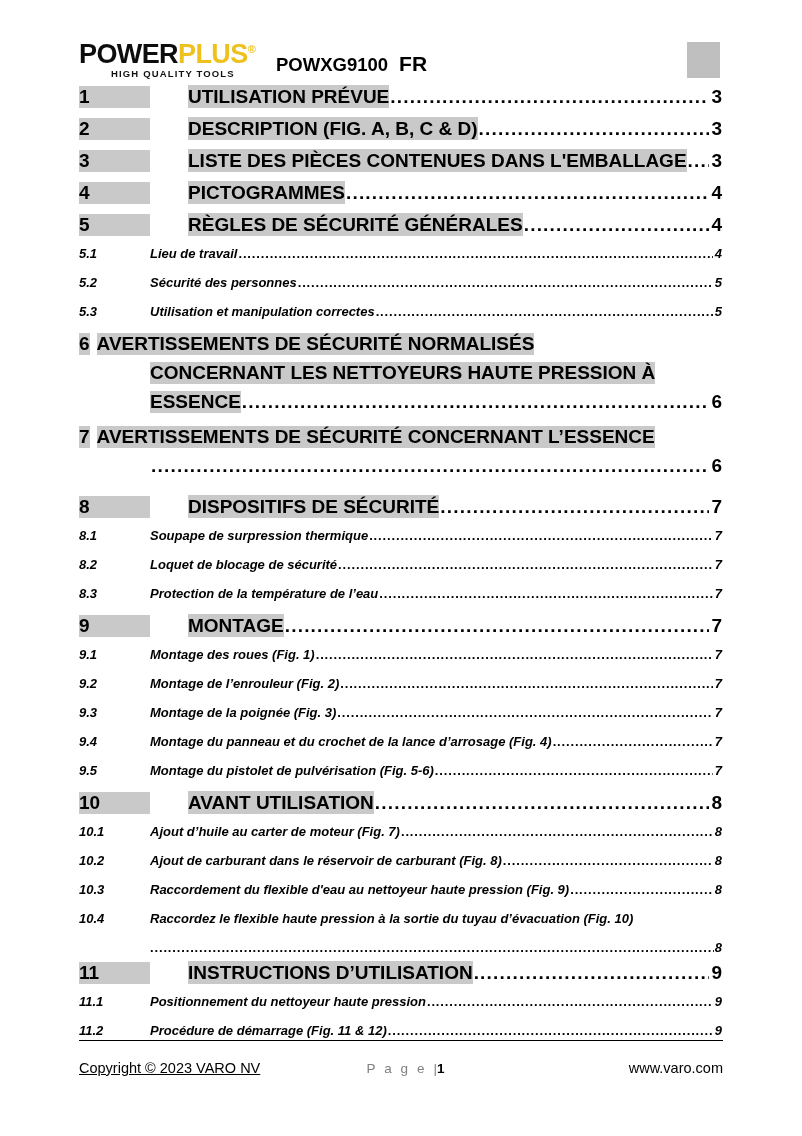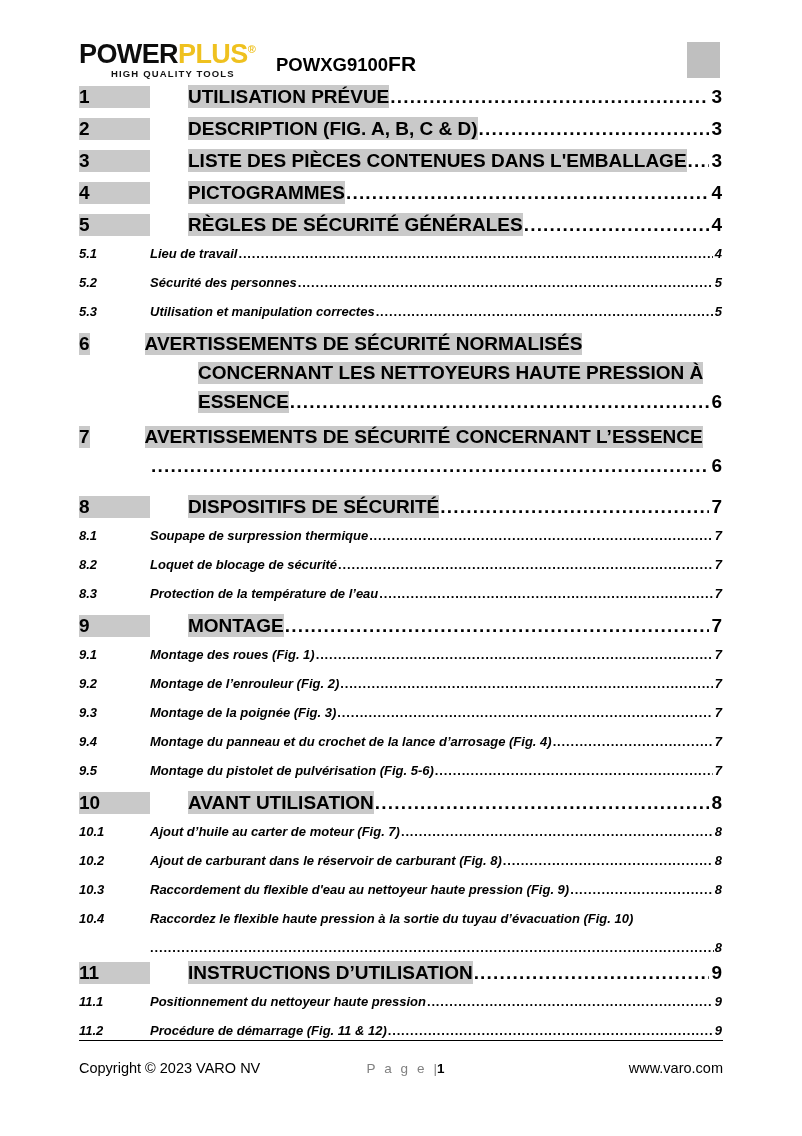--- a/index.html
+++ b/index.html
@@ -66,21 +66,21 @@
     left: 276px;
     top: 52px;
     font-weight: bold;
     font-size: 18.5px;
     white-space: nowrap;
     color: #000;
   }
   .doc-lang {
     font-size: 21px;
     font-weight: bold;
-    margin-left: 0;
+    margin-left: 11px;
   }
   .header-box {
     position: absolute;
     left: 687px;
     top: 42px;
     width: 33px;
     height: 36px;
     background: #bfbfbf;
   }
 
@@ -222,21 +222,20 @@
   .block1 .indent {
     flex: 0 0 71px;
     width: 71px;
   }
   .block1 .btext {
     font-size: 19px;
     font-weight: bold;
     white-space: nowrap;
     background: #c9c9c9;
     flex: 0 0 auto;
-    margin-left: 48px;
   }
   .block1 .leader {
     flex: 1 1 auto;
     overflow: hidden;
     white-space: nowrap;
     font-size: 19px;
     font-weight: bold;
     letter-spacing: 1.2px;
     margin: 0 1px;
   }
@@ -257,20 +256,21 @@
     width: 644px;
     border-top: 1.4px solid #000000;
     padding-top: 7px;
     display: flex;
     align-items: baseline;
     font-size: 14.5px;
   }
   .footer .f-left {
     flex: 0 0 auto;
     white-space: nowrap;
+    text-decoration: underline;
   }
   .footer .f-center {
     flex: 1 1 auto;
     text-align: center;
     white-space: nowrap;
     padding-right: 78px;
     margin-top: 12px;
   }
   .footer .f-page-word {
     color: #808080;

